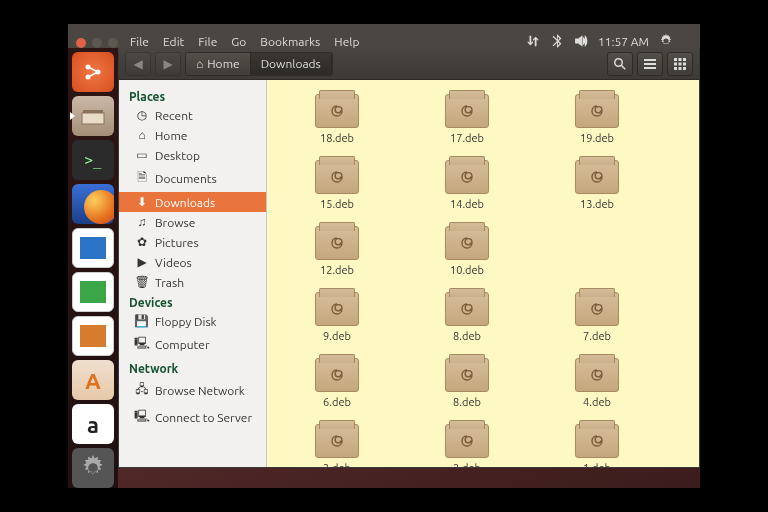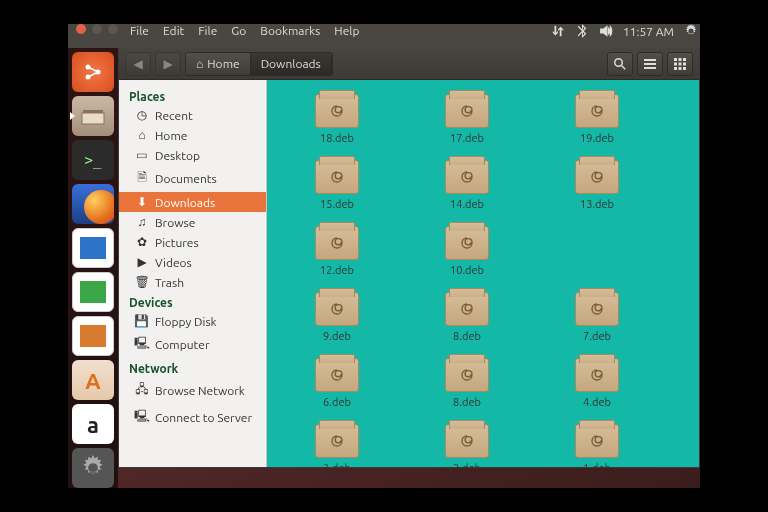--- a/index.html
+++ b/index.html
@@ -1,27 +1,27 @@
 <!DOCTYPE html>
 <html><head>
 <meta charset="utf-8">
 <style>
   * { box-sizing: border-box; margin: 0; padding: 0; font-family: "Ubuntu", "Segoe UI", sans-serif; }
   body { background: #000; width: 768px; height: 512px; overflow: hidden; position: relative; }
   .desktop { position: absolute; left: 68px; top: 24px; right: 68px; bottom: 24px; background: linear-gradient(160deg,#3b1c1c 0%,#5a2d2d 50%,#3b1c1c 100%); }
 
   
-  .menubar { position: absolute; left: 68px; right: 68px; top: 24px; height: 24px; background: #4a4641; display: flex; align-items: flex-start; color: #ddd; font-size: 12px; z-index: 50; }
+  .menubar { position: absolute; left: 68px; right: 68px; top: 24px; height: 24px; background: #4a4641; display: flex; align-items: flex-end; color: #ddd; font-size: 12px; z-index: 50; }
   .window-btns { display: flex; gap: 6px; padding: 0 8px; }
   .wbtn { width: 10px; height: 10px; border-radius: 50%; }
   .wbtn.close { background: #e06346; }
   .wbtn.min, .wbtn.max { background: #5c574f; }
   .menu-items { display: flex; gap: 14px; padding-left: 4px; }
   .menu-items span { cursor: default; }
-  .tray { margin-left: auto; display: flex; align-items: center; gap: 10px; padding-right: 2px; }
+  .tray { margin-left: auto; display: flex; align-items: center; gap: 10px; padding-right: 27px; }
   .tray svg, .tray .tico { width: 14px; height: 14px; fill: #ddd; color:#ddd; }
   .clock { font-size: 12px; }
 
   
   .launcher { position: absolute; left: 68px; top: 48px; bottom: 24px; width: 50px; background: linear-gradient(180deg,#2e1515,#201010); display: flex; flex-direction: column; align-items: center; padding-top: 4px; gap: 4px; z-index: 40; }
   .licon { width: 42px; height: 42px; border-radius: 6px; display:flex; align-items:center; justify-content:center; font-size:20px; color:#fff; }
   .licon.dash { background: radial-gradient(circle,#f07746,#d94f1f); }
   .licon.files { background: linear-gradient(#cbb9a6,#a38f78); }
   .licon.term { background: #2b2b2b; color:#9f9; font-family:monospace; font-size:14px;}
   .licon.ff { background: linear-gradient(#3a6fd8,#1b3f85); position:relative; overflow:hidden; }
@@ -48,21 +48,21 @@
   .path { display:flex; height:24px; border:1px solid #2e2b27; border-radius:3px; overflow:hidden; }
   .crumb { padding:0 10px; display:flex; align-items:center; gap:4px; background:linear-gradient(#524f49,#403d38); color:#ddd; font-size:12px; border-right:1px solid #2e2b27;}
   .crumb.active { background: linear-gradient(#3a3732,#2c2a26); }
   .tb-right { margin-left:auto; display:flex; gap:4px;}
   .content { flex:1; display:flex; min-height:0;}
   .sidebar { width:148px; background:#f2f1f0; border-right:1px solid #c9c5c1; overflow-y:auto; font-size:12px; color:#333; padding:6px 0;}
   .shead { font-weight:bold; padding:4px 10px 2px; color:#14532d;}
   .sitem { padding:3px 10px 3px 16px; display:flex; align-items:center; gap:6px; cursor:default;}
   .sitem.active { background:#e9743c; color:#fff; }
   .sitem .ic { width:14px; display:inline-flex; justify-content:center;}
-  .filegrid { flex:1; background:#14b8a6; overflow:auto; padding:14px 20px;}
+  .filegrid { flex:1; background:#fef9c3; overflow:auto; padding:14px 20px;}
   .frow { display:flex; gap:70px; margin-bottom:16px; justify-content:flex-start; padding-left:20px;}
   .fitem { display:flex; flex-direction:column; align-items:center; width:60px;}
   .pkg { width:44px; height:34px; background:linear-gradient(#d6bd99,#c4a77d); border:1px solid #a78a5f; border-radius:3px; position:relative; display:flex; align-items:center; justify-content:center;}
   .pkg::before{content:"";position:absolute;top:-5px;left:3px;right:3px;height:8px;background:linear-gradient(#d6bd99,#cab08a);border:1px solid #a78a5f;border-bottom:none;border-radius:2px 2px 0 0;}
   .pkg svg { width:20px; height:20px; }
   .fname { font-size:11px; color:#333; margin-top:4px; white-space:nowrap;}
 </style>
 </head>
 <body>
 

